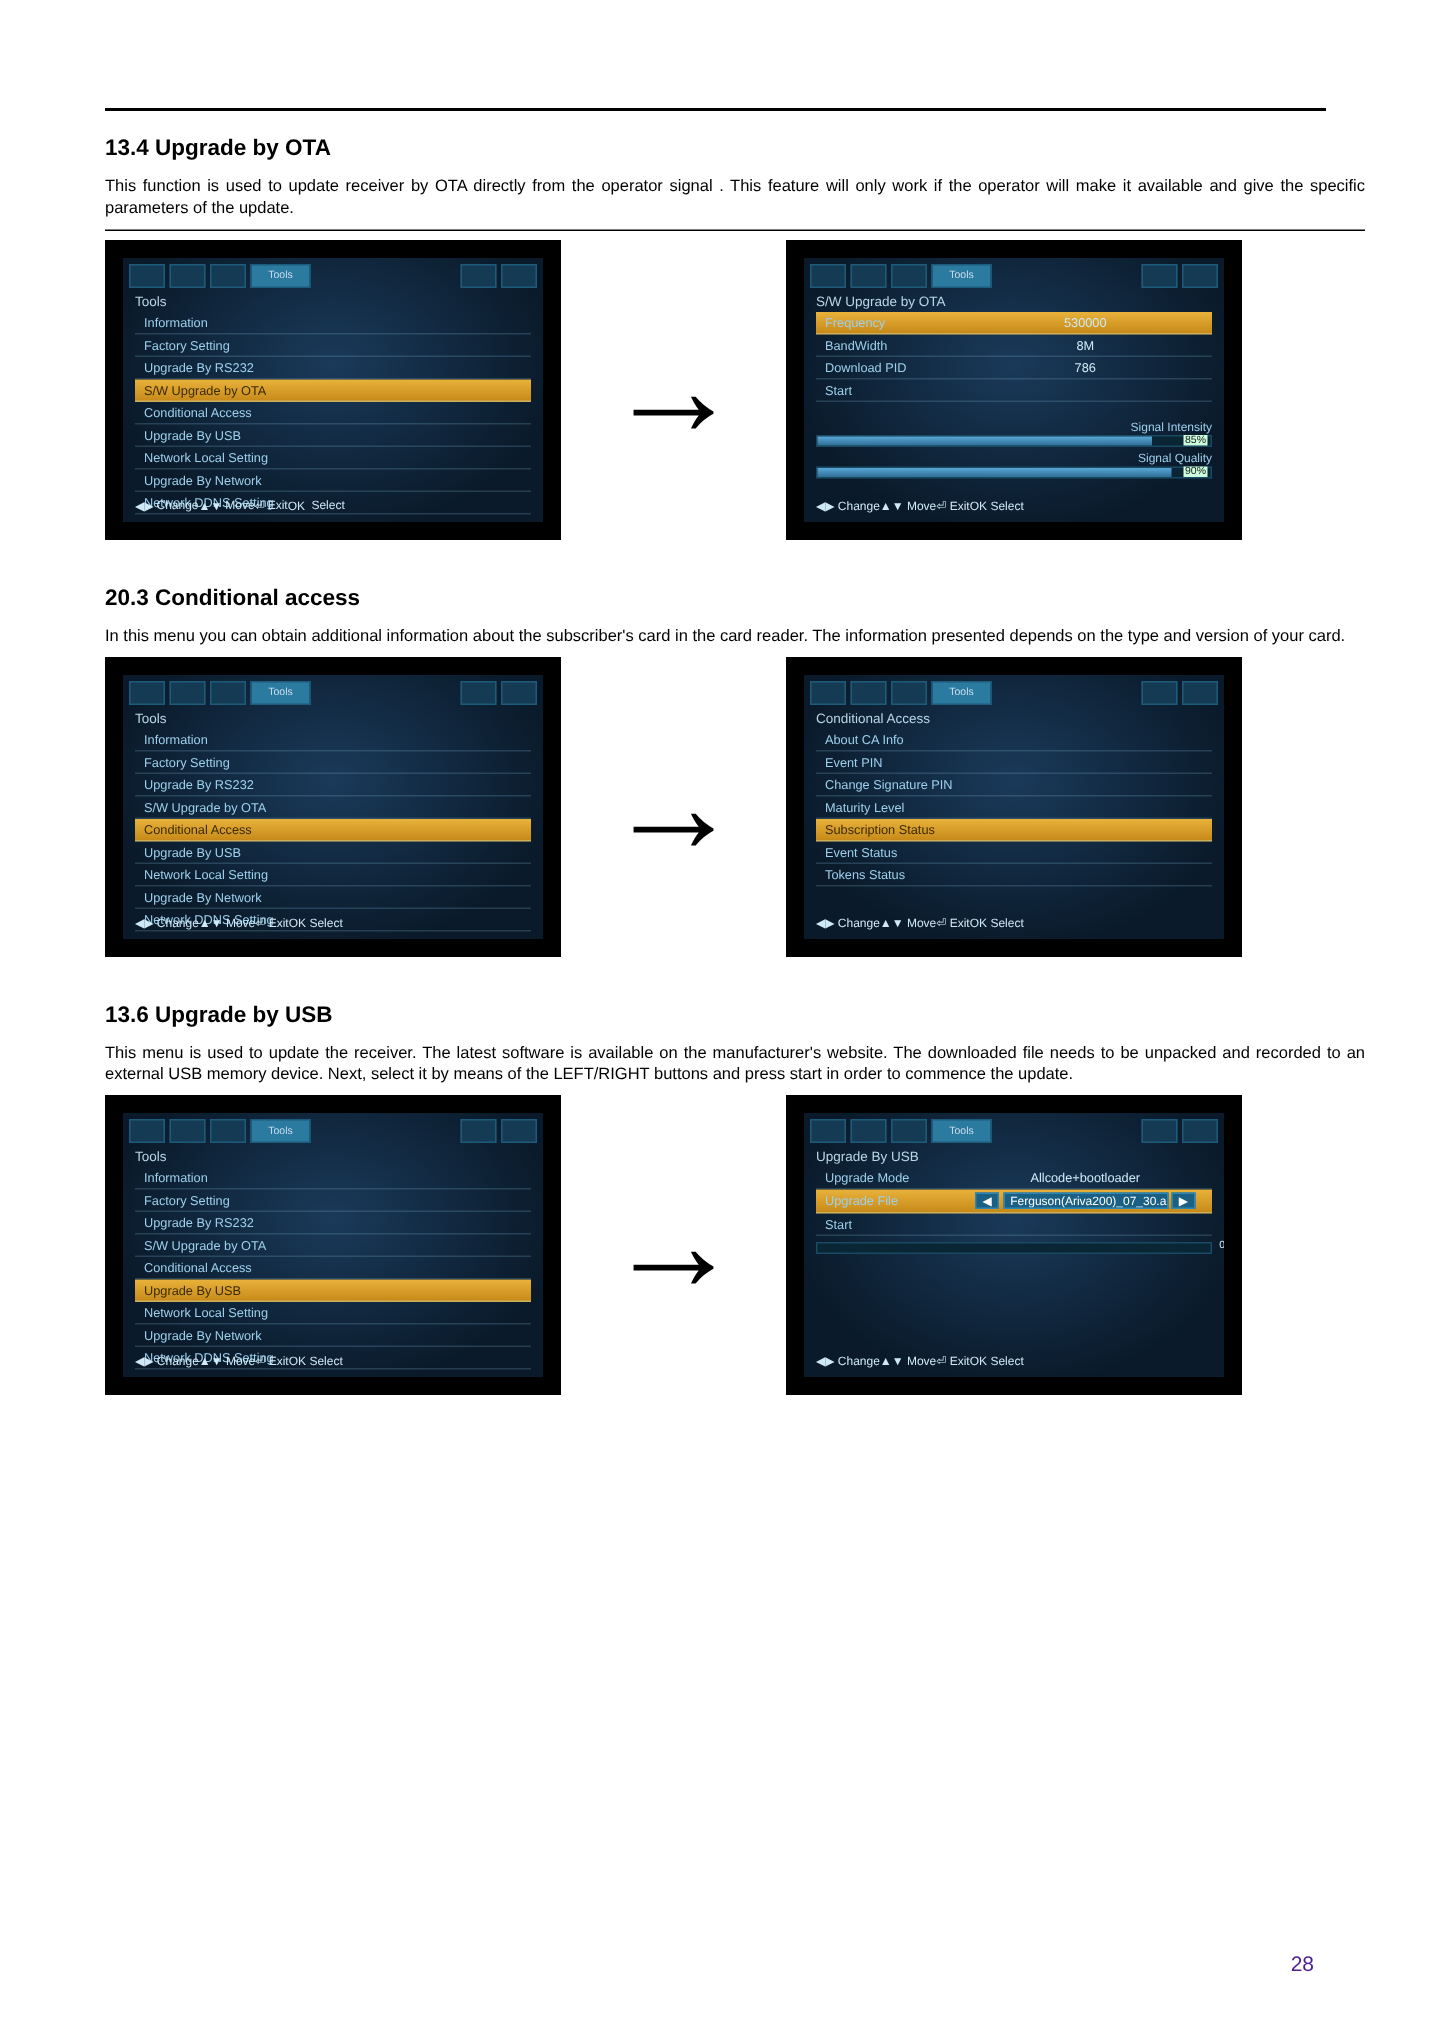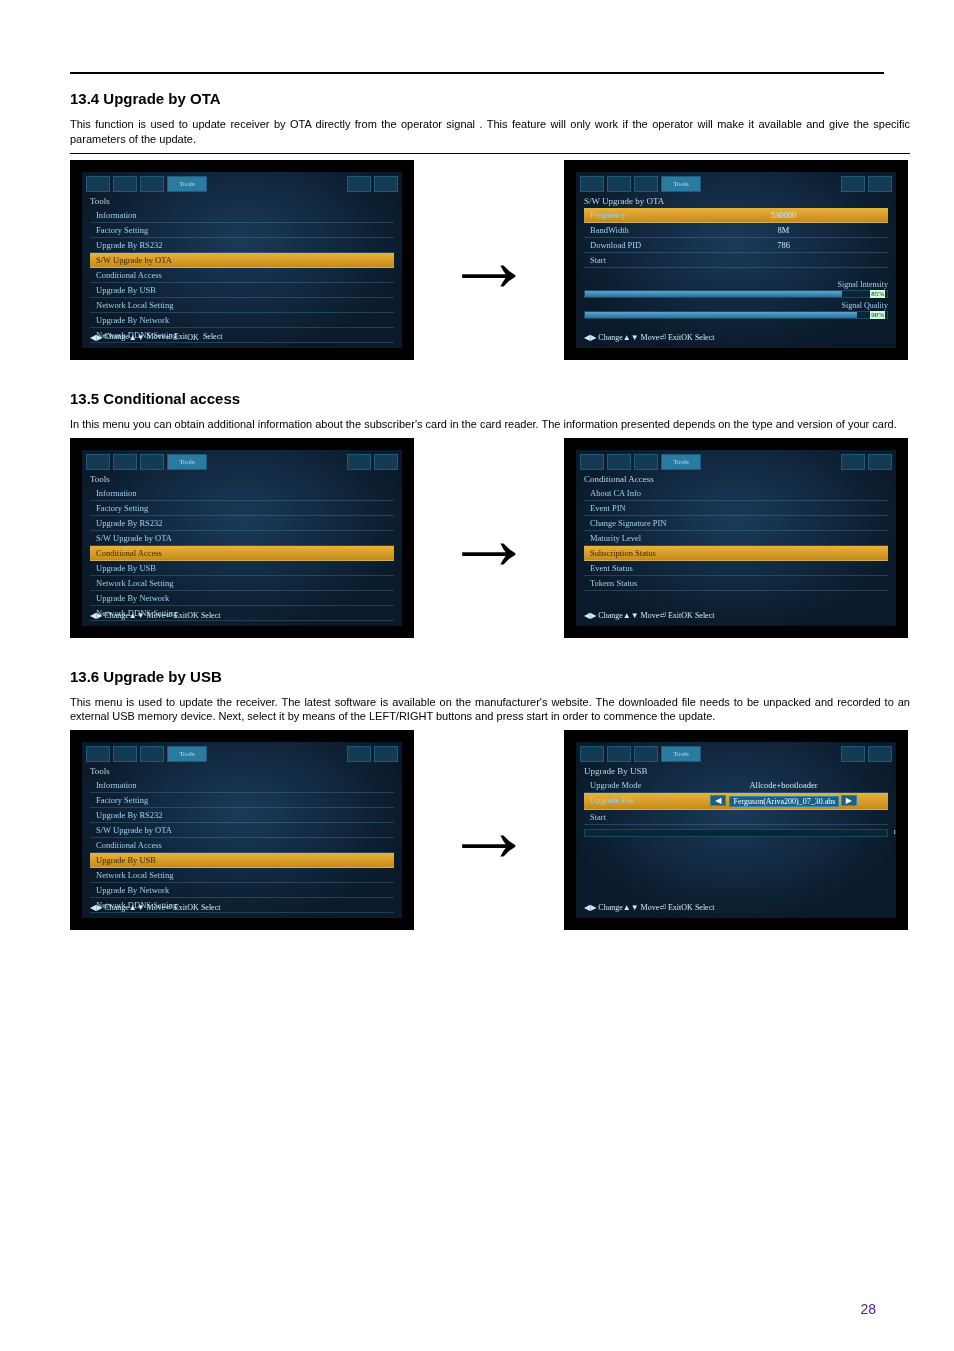--- a/index.html
+++ b/index.html
@@ -2,21 +2,21 @@
 <html><head>
 <meta charset="utf-8">
 <style>
   * { box-sizing: border-box; margin: 0; padding: 0; }
   html, body { width: 954px; background: #fff; font-family: Verdana, Geneva, sans-serif; color: #000; }
   .page { width: 954px; padding: 60px 44px 40px 70px; position: relative; min-height: 1351px; }
   .topline { border-top: 2px solid #000; position: absolute; left: 70px; right: 70px; top: 72px; }
   h2 { font-size: 15px; font-weight: bold; margin-top: 30px; margin-bottom: 10px; }
   p.body { font-size: 11px; line-height: 1.35; text-align: justify; margin-bottom: 6px; }
   .row { display: flex; align-items: center; gap: 20px; margin: 6px 0 10px 0; }
-  .panel-wrap { width: 344px; height: 200px; border: 6px solid #000; background: #000; position: relative; font-family: Liberation Serif, serif; }
+  .panel-wrap { width: 304px; height: 200px; border: 6px solid #000; background: #000; position: relative; }
   .panel-inner { position: absolute; inset: 6px; background: radial-gradient(ellipse at 50% 40%, #1a3a5a 0%, #0a1a2a 75%); overflow: hidden; }
   .tabstrip { display: flex; gap: 3px; padding: 4px 4px 0 4px; }
   .tab { width: 24px; height: 16px; background: #153a53; border: 1px solid #1e5a7a; }
   .tab.on { background: #2b7aa0; }
   .tab.mid { width: 40px; display:flex; align-items:center; justify-content:center; color:#cde; font-size:7px; }
   .tab.gap { flex: 1; background: transparent; border: none; }
   .subtitle { color: #b8d6e6; font-size: 9px; padding: 4px 8px 2px 8px; }
   .menurow { margin: 0 8px; padding: 2px 6px; font-size: 8.5px; color: #9dd0ec; border-bottom: 1px solid rgba(120,170,200,.25); white-space: nowrap; overflow: hidden; }
   .menurow.sel { background: linear-gradient(#e8b23a, #c78a1a); color: #3a2a00; }
   .kv { display: flex; }
@@ -123,21 +123,21 @@
         <div class="helpbar">
           <span>◀▶ <span>Change</span></span>
           <span>▲▼ <span>Move</span></span>
           <span>⏎ <span>Exit</span></span>
           <span>OK <span>Select</span></span>
         </div>
       </div>
     </div>
   </div>
 
-  <h2>13.5 Conditional access</h2>
+  <h2>20.3 Conditional access</h2>
   <p class="body">In this menu you can obtain additional information about the subscriber's card in the card reader. The information presented depends on the type and version of your card.</p>
   <div class="row">
     <div class="panel-wrap">
       <div class="panel-inner">
         <div class="tabstrip">
             <div class="tab"></div>
             <div class="tab"></div>
             <div class="tab"></div>
             <div class="tab on mid">Tools</div>
             <div class="tab gap"></div>

